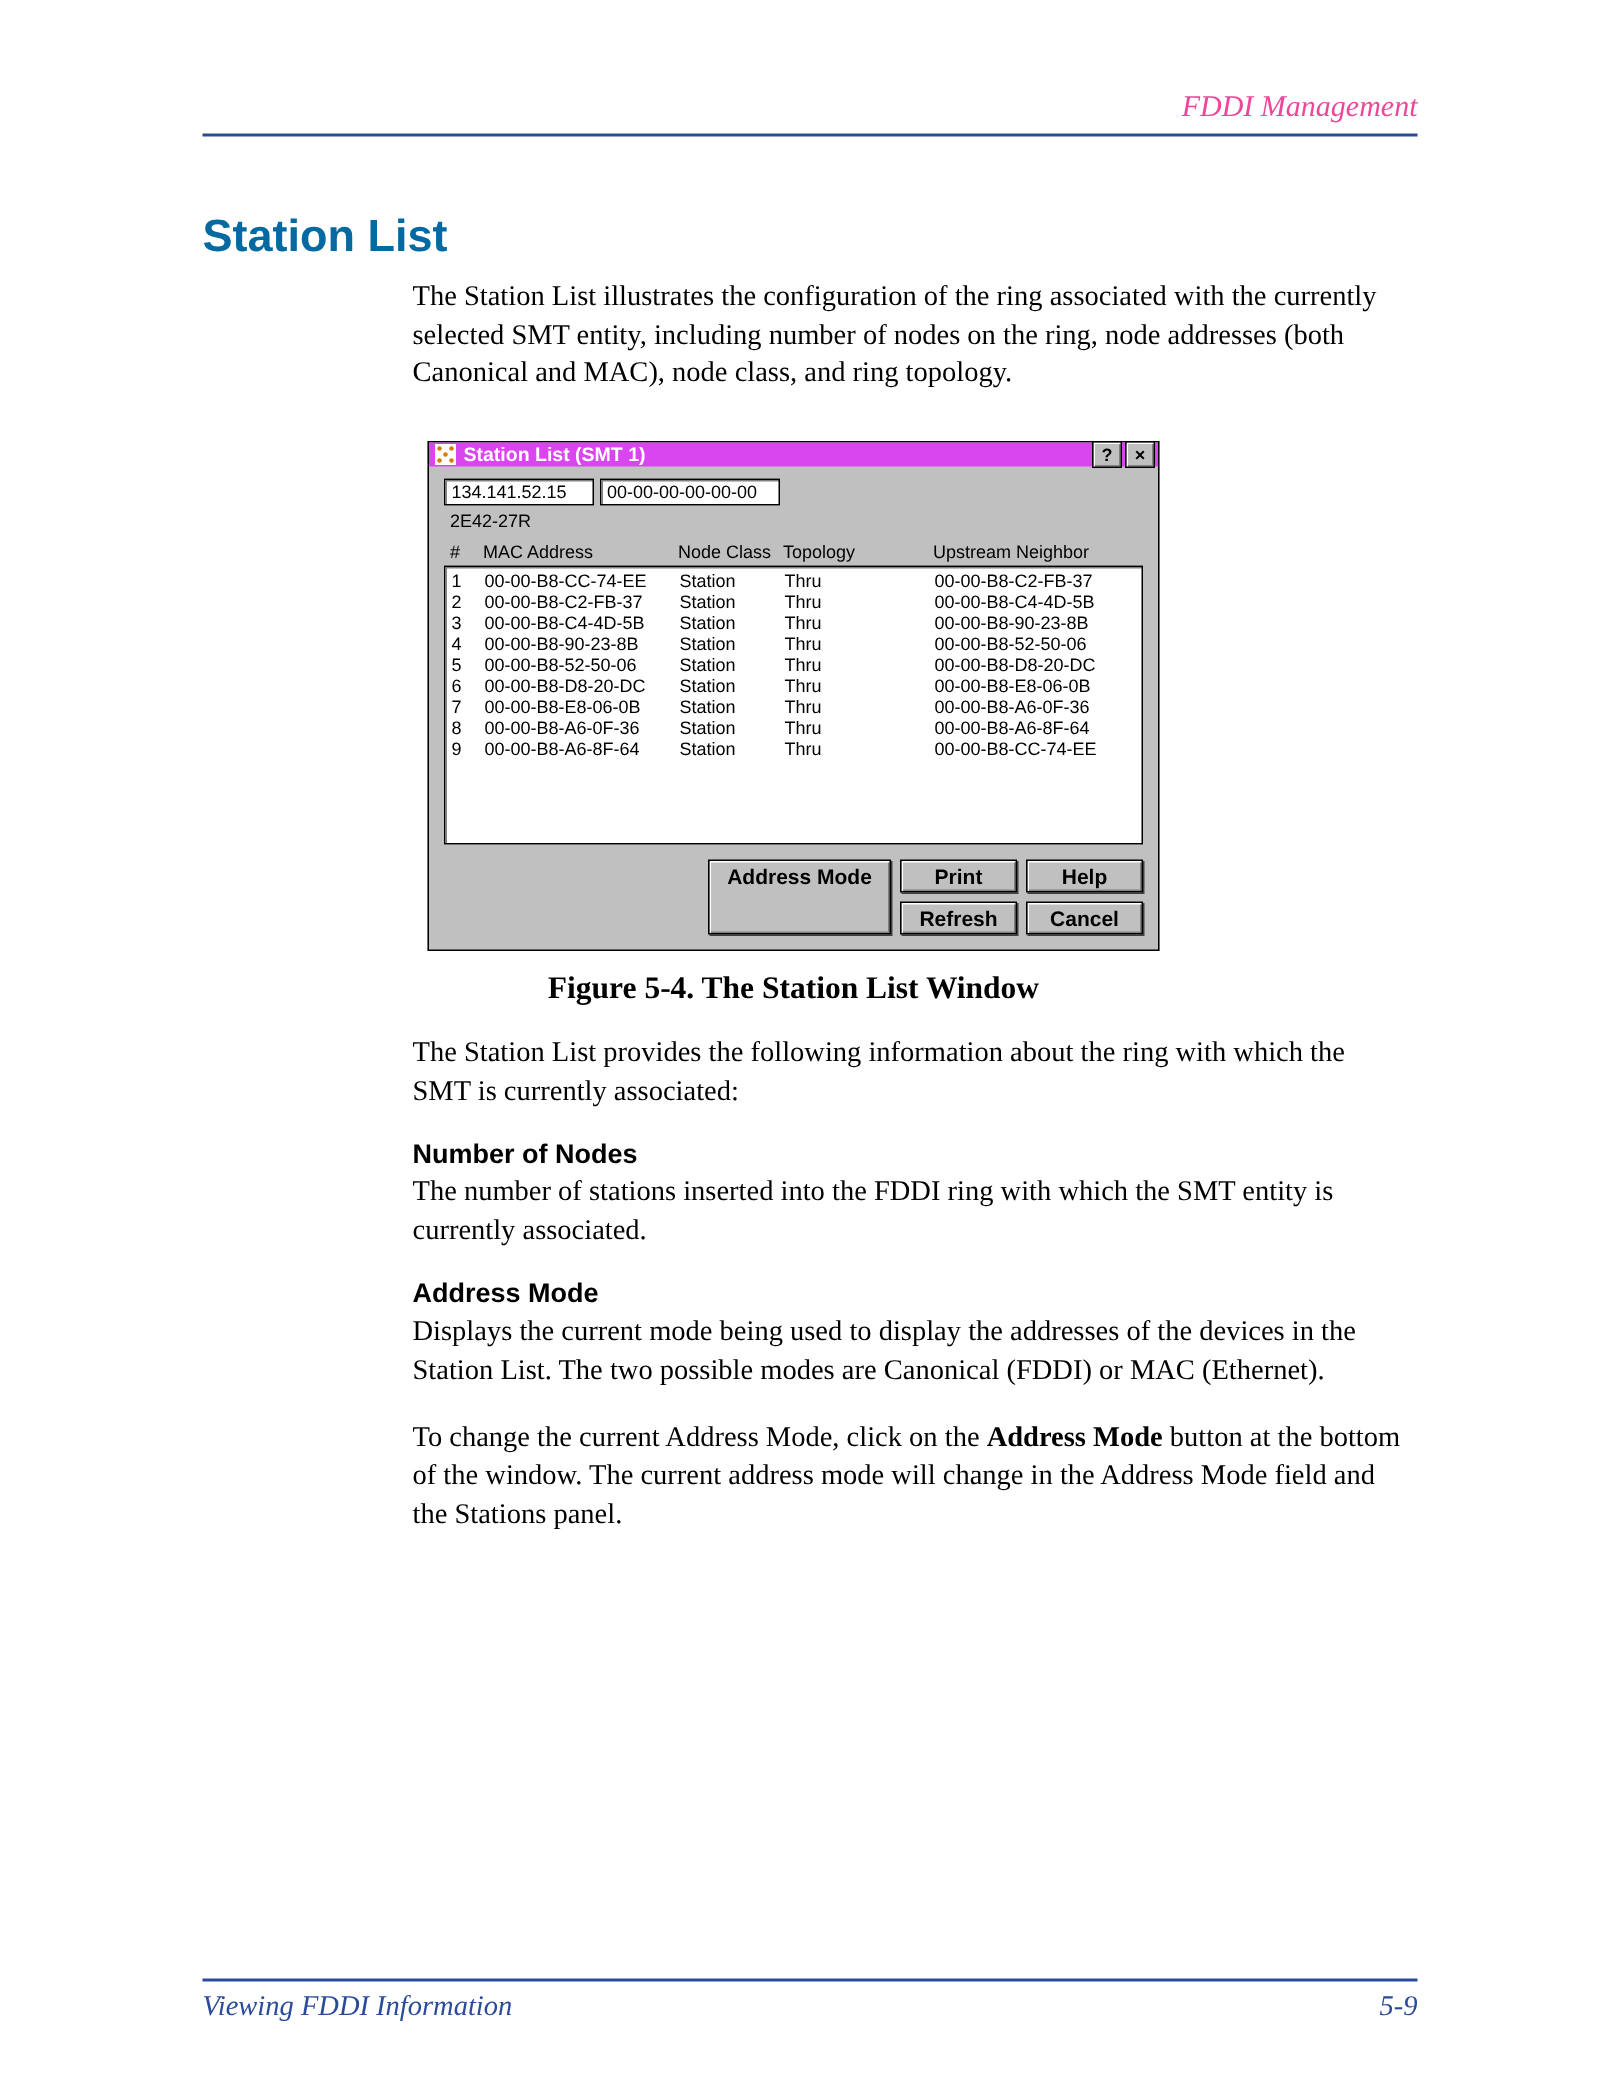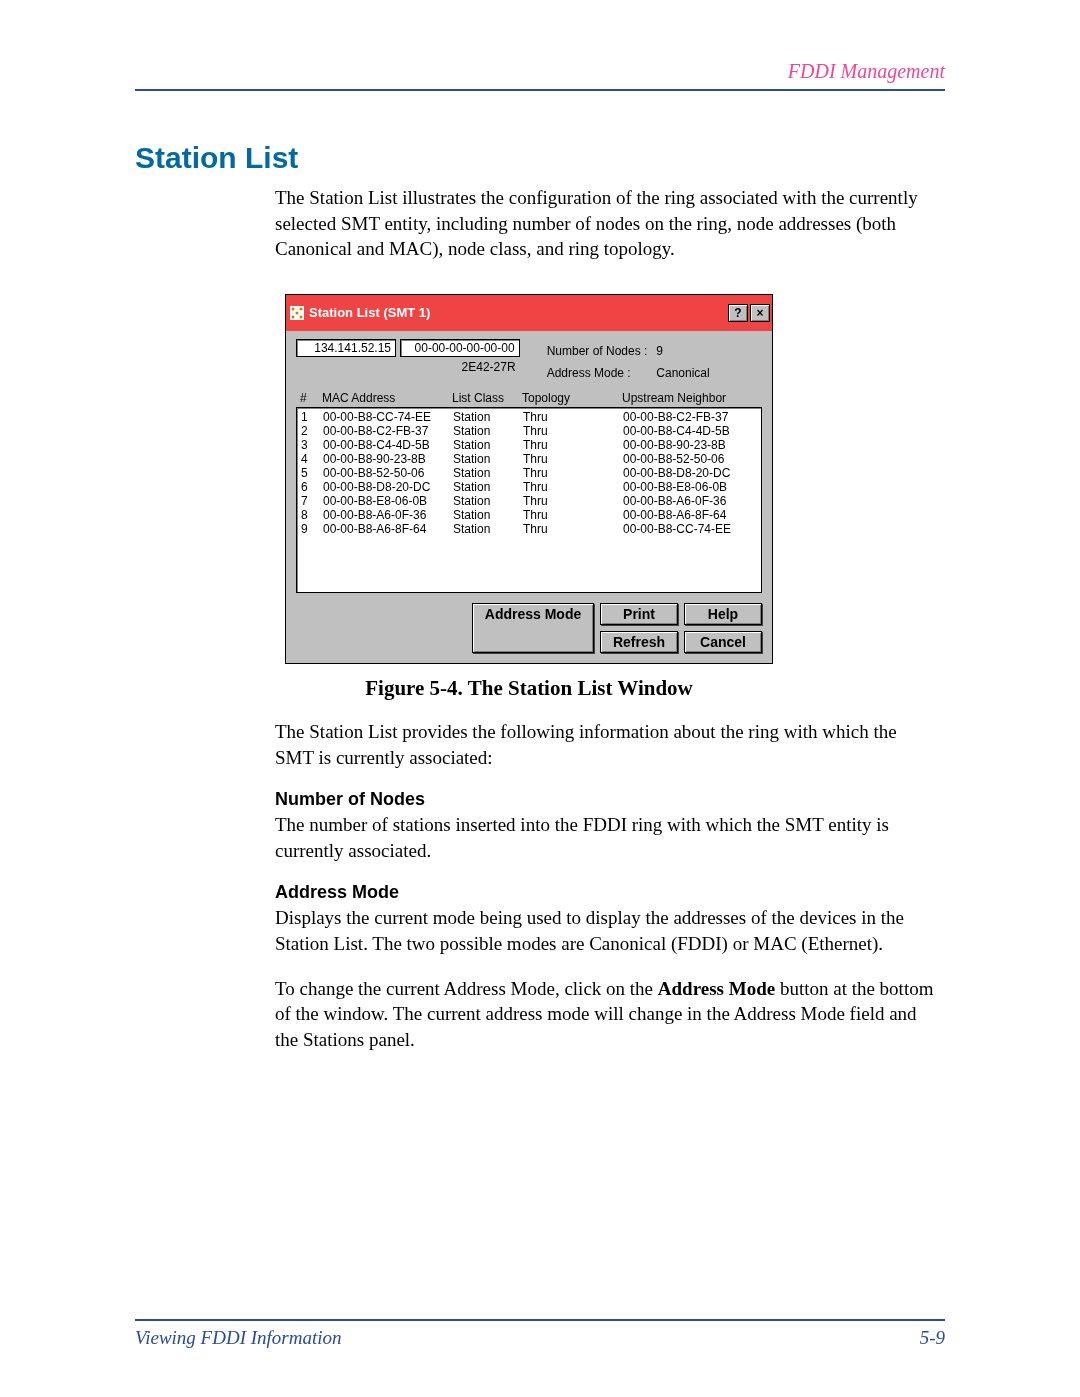--- a/index.html
+++ b/index.html
@@ -54,23 +54,23 @@
     width: 486px;
     border: 1px solid #000;
     background: #c0c0c0;
     font-family: "MS Sans Serif", Tahoma, Arial, sans-serif;
     font-size: 13px;
     margin: 32px 0 10px 10px;
   }
   .titlebar {
     display: flex;
     align-items: center;
-    background: #ef4444;
+    background: #d946ef;
     color: #fff;
-    height: 36px;
+    height: 16px;
     padding: 0 2px 0 4px;
   }
   .titlebar .tb-icon {
     width: 14px; height: 14px;
     margin-right: 5px;
     display: inline-block;
   }
   .titlebar .tb-title {
     font-weight: 700;
     flex: 1;
@@ -96,21 +96,20 @@
   }
   .info-row {
     display: flex;
     align-items: flex-start;
     gap: 6px;
   }
   .info-left {
     display: flex;
     flex-direction: column;
     gap: 2px;
-    text-align: right;
   }
   .textbox {
     background: #fff;
     border: 1px solid #000;
     box-shadow: inset 1px 1px 0 #808080;
     display: inline-block;
     padding: 1px 4px;
     height: 18px;
     box-sizing: border-box;
     font-size: 12px;
@@ -243,40 +242,26 @@
 
       <div class="client">
         <div class="info-row">
           <div class="info-left">
             <div>
               <span class="textbox ip">134.141.52.15</span>
               <span class="textbox mac">00-00-00-00-00-00</span>
             </div>
             <div class="dev">2E42-27R</div>
           </div>
-          <div class="info-right">
-            <table>
-              <tbody>
-                  <tr>
-                <td>Number of Nodes :</td>
-                <td>9</td>
-              </tr>
-              <tr>
-                <td>Address Mode :</td>
-                <td>Canonical</td>
-              </tr>
-            </tbody>
-              </table>
-          </div>
         </div>
 
         <div class="header-row">
           <span>#</span>
           <span>MAC Address</span>
-          <span>List Class</span>
+          <span>Node Class</span>
           <span>Topology</span>
           <span>Upstream Neighbor</span>
         </div>
 
         <div class="list" id="station-list">
             <div class="station-row">
               <span>1</span>
               <span>00-00-B8-CC-74-EE</span>
               <span>Station</span>
               <span>Thru</span>

